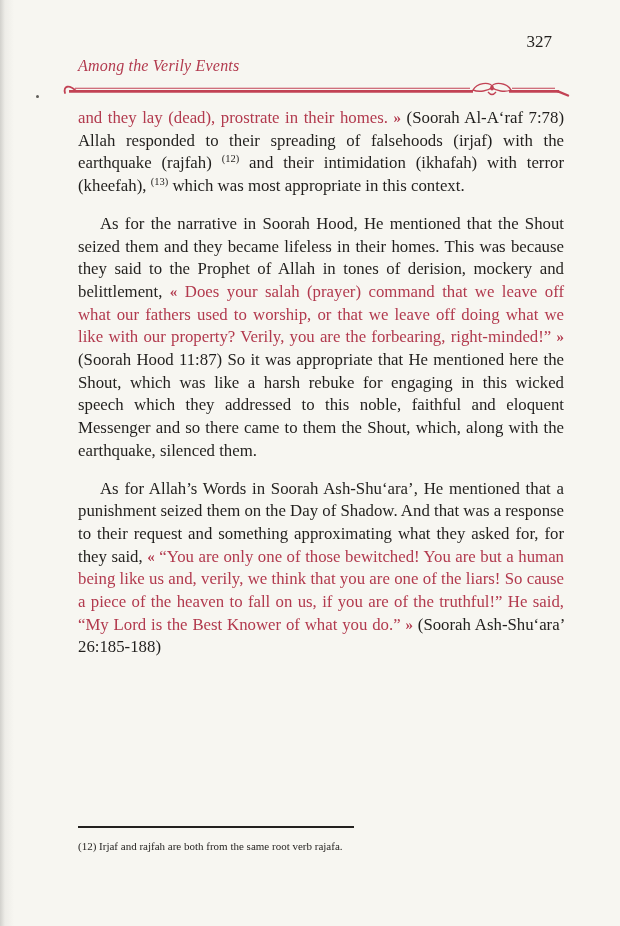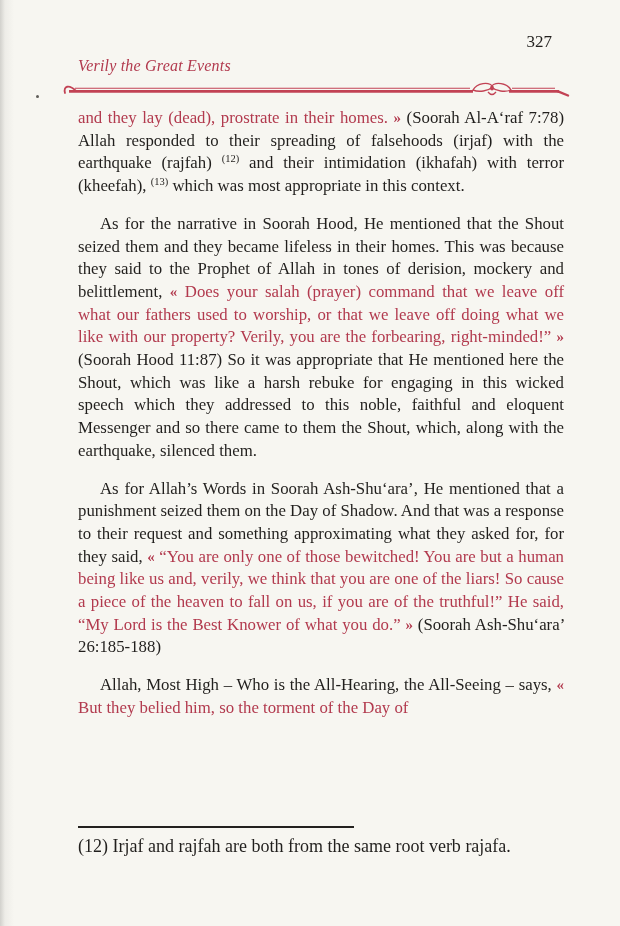--- a/index.html
+++ b/index.html
@@ -54,31 +54,31 @@
   .qm{ color:var(--red); font-weight:bold; font-size:15px; }
   
   .footnote-sep{
     position:absolute; left:78px; top:826px; width:276px; height:2px;
     background:#23211f;
   }
   .footnotes{
     position:absolute; left:78px; top:832px; width:486px;
   }
   .footnotes p{
-    font-size:18px; line-height:28px; color:var(--ink);
+    font-size:11px; line-height:28px; color:var(--ink);
   }
 </style>
 </head>
 <body>
 
 <div class="page">
 
   <span class="speck"></span>
 
-  <div class="running-head">Verily the Great Events</div>
+  <div class="running-head">Among the Verily Events</div>
 
   <div class="page-number">327</div>
 
   <svg class="head-rule" viewBox="0 0 512 18">
 
     <path d="M16,10 C9,3 3,5 5,12" fill="none" stroke="var(--rule)" stroke-width="1.8" stroke-linecap="round"></path>
 
     <line x1="15" y1="7.2" x2="410" y2="7.2" stroke="var(--rule)" stroke-width="1.1"></line>
     <line x1="452" y1="7.2" x2="495" y2="7.2" stroke="var(--rule)" stroke-width="1.1"></line>
 
@@ -92,21 +92,20 @@
       <path d="M451,9 C447,2 435,0 431,6 C436,10 445,11.5 451,9 Z" fill="none" stroke="var(--rule)" stroke-width="1.4"></path>
       <circle cx="432" cy="7.5" r="1.9" fill="var(--rule)"></circle>
       <path d="M428,11 q4,5 8,0" fill="none" stroke="var(--rule)" stroke-width="1.3"></path>
     </g>
   </svg>
 
   <main class="body-text">
       <p><span class="red">and they lay (dead), prostrate in their homes. </span><span class="red qm">»</span><span> (</span><span class="it">Soorah Al-A‘raf</span><span> 7:78) Allah responded to their spreading of falsehoods (</span><span class="it">irjaf</span><span>) with the earthquake (</span><span class="it">rajfah</span><span>) </span><span class="sup">(12)</span><span> and their intimidation (</span><span class="it">ikhafah</span><span>) with terror (</span><span class="it">kheefah</span><span>), </span><span class="sup">(13)</span><span> which was most appropriate in this context.</span></p>
       <p class="indent"><span>As for the narrative in </span><span class="it">Soorah Hood</span><span>, He mentioned that the Shout seized them and they became lifeless in their homes. This was because they said to the Prophet of Allah in tones of derision, mockery and belittlement, </span><span class="red qm">«</span><span class="red"> Does your </span><span class="red it">salah</span><span class="red"> (prayer) command that we leave off what our fathers used to worship, or that we leave off doing what we like with our property? Verily, you are the forbearing, right-minded!” </span><span class="red qm">»</span><span> (</span><span class="it">Soorah Hood</span><span> 11:87) So it was appropriate that He mentioned here the Shout, which was like a harsh rebuke for engaging in this wicked speech which they addressed to this noble, faithful and eloquent Messenger and so there came to them the Shout, which, along with the earthquake, silenced them.</span></p>
       <p class="indent"><span>As for Allah’s Words in </span><span class="it">Soorah Ash-Shu‘ara’</span><span>, He mentioned that a punishment seized them on the Day of Shadow. And that was a response to their request and something approximating what they asked for, for they said, </span><span class="red qm">«</span><span class="red"> “You are only one of those bewitched! You are but a human being like us and, verily, we think that you are one of the liars! So cause a piece of the heaven to fall on us, if you are of the truthful!” He said, “My Lord is the Best Knower of what you do.” </span><span class="red qm">»</span><span> (</span><span class="it">Soorah Ash-Shu‘ara’</span><span> 26:185-188)</span></p>
-      <p class="indent"><span>Allah, Most High – Who is the All-Hearing, the All-Seeing – says, </span><span class="red qm">«</span><span class="red"> But they belied him, so the torment of the Day of</span></p>
     </main>
 
   <div class="footnote-sep"></div>
 
   <div class="footnotes">
       <p><span>(12) </span><span class="it">Irjaf</span><span> and </span><span class="it">rajfah</span><span> are both from the same root verb </span><span class="it">rajafa</span><span>.</span></p>
     </div>
 
 </div>
 

